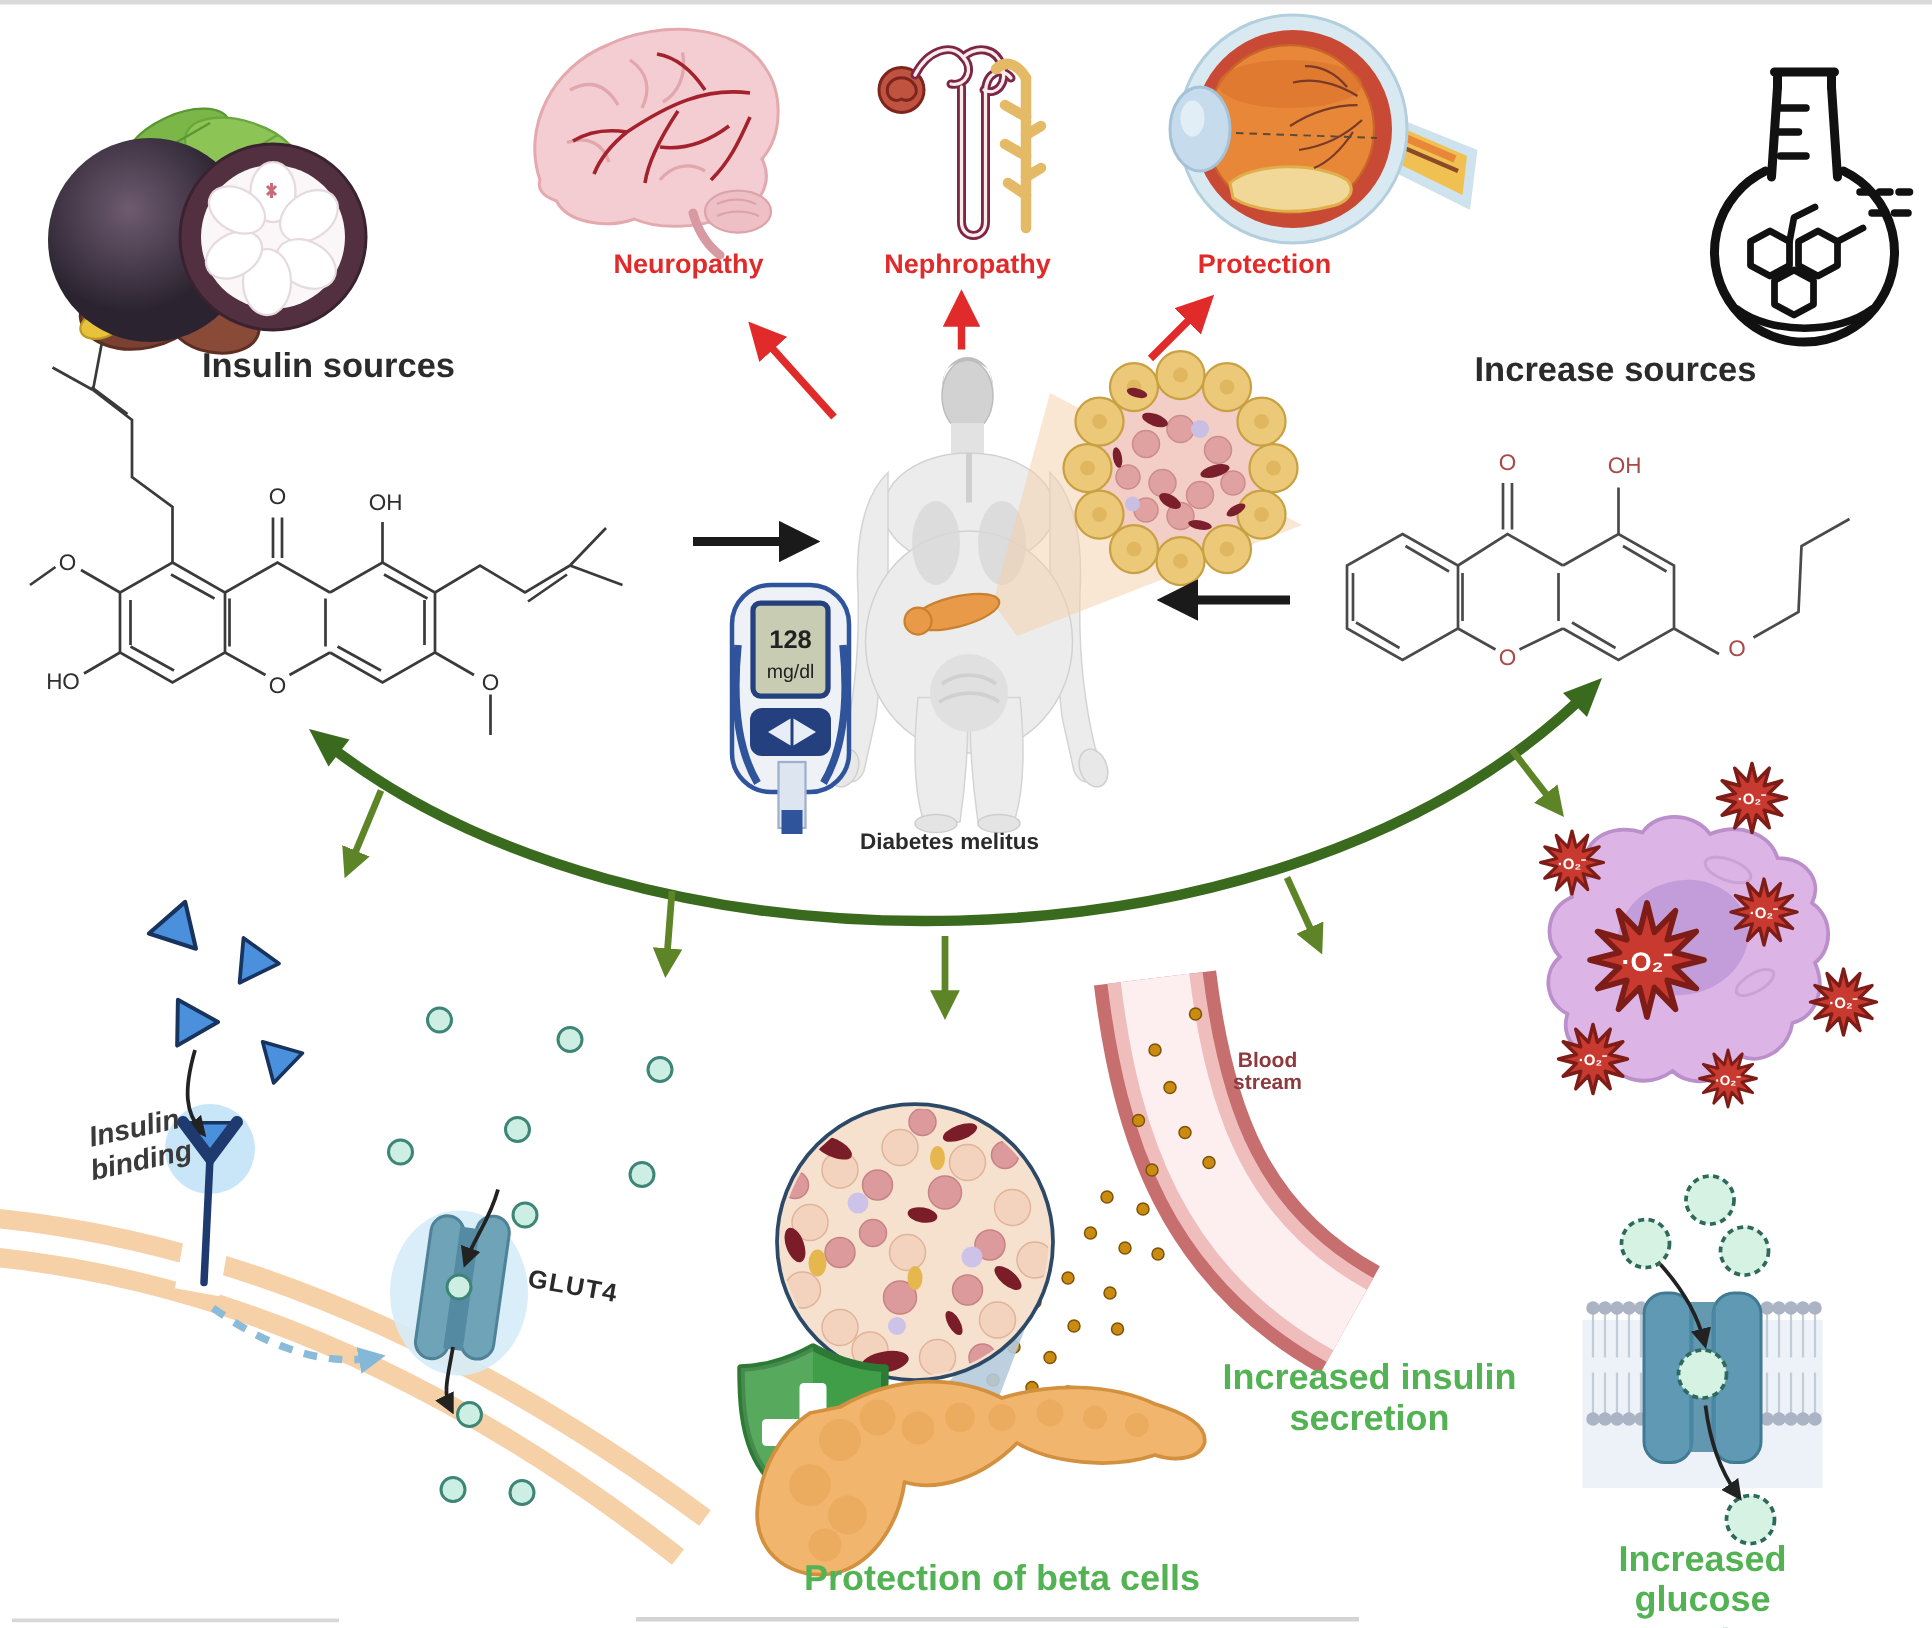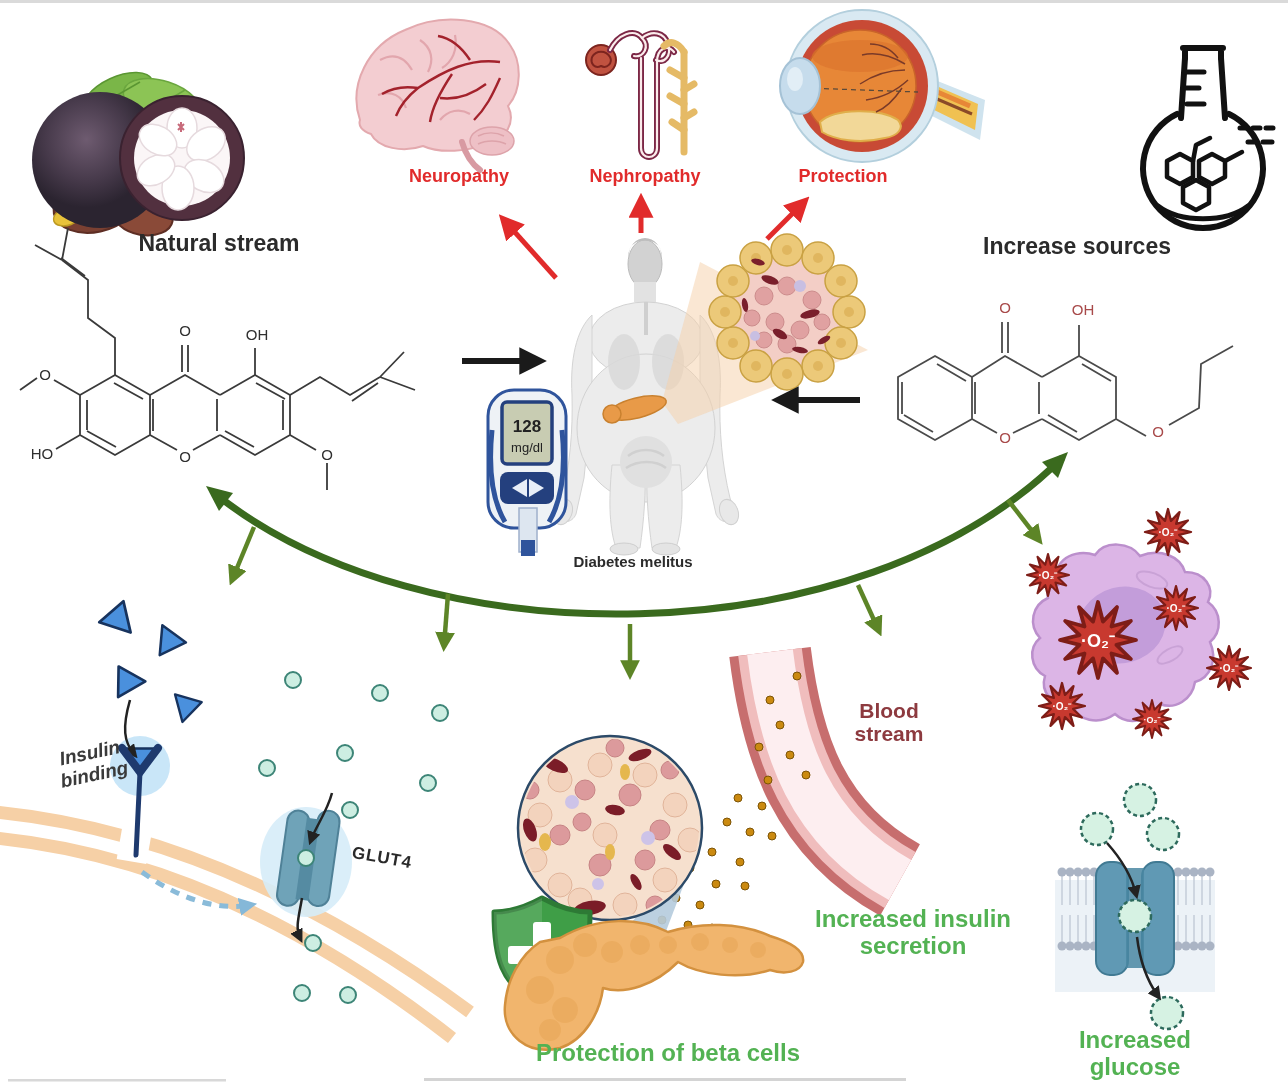--- a/index.html
+++ b/index.html
@@ -5,21 +5,21 @@
   html,body{margin:0;padding:0;background:#fff;}
   .stage{position:relative;width:1288px;height:1085px;background:#ffffff;overflow:hidden;
          font-family:"Liberation Sans", sans-serif;}
   .stage svg{position:absolute;left:0;top:0;}
   .lbl{position:absolute;transform:translateX(-50%);text-align:center;white-space:pre-line;
        font-weight:bold;line-height:1.14;}
   .src-lbl{font-size:23px;color:#2b2b2b;}
   .comp-lbl{font-size:18px;color:#e12b2b;}
   .cond-lbl{font-size:15px;color:#2b2b2b;}
   .green-cap{font-size:24px;color:#53b253;}
-  .maroon-cap{font-size:21px;color:#8d3a3f;line-height:1.1;margin-left:44px;}
+  .maroon-cap{font-size:14px;color:#8d3a3f;line-height:1.1;}
   .bind-lbl{font-size:19px;color:#3a3a3a;font-style:italic;font-weight:600;
             transform:translateX(-50%) rotate(-12deg);}
   .glut-lbl{font-size:17px;color:#2a2a2a;font-weight:600;
             transform:translateX(-50%) rotate(10deg);letter-spacing:1px;}
   text{font-family:"Liberation Sans", sans-serif;}
   .molN{font-size:15px;fill:#2f2f2f;font-weight:500;}
   .molS{font-size:15px;fill:#a84a4a;font-weight:500;}
   .rosT{fill:#ffffff;font-weight:bold;}
 </style>
 </head>
@@ -524,21 +524,21 @@
           <circle cx="1097" cy="829" r="16"></circle>
           <circle cx="1163" cy="834" r="16"></circle>
     <circle cx="1135" cy="916" r="16"></circle>
           <circle cx="1167" cy="1013" r="16"></circle>
   </g>
   <path d="M 1107,843 C 1124,862 1132,878 1136,894" stroke="#222" stroke-width="2.5" fill="none" marker-end="url(#mSm)"></path>
   <path d="M 1137,937 C 1140,962 1148,982 1158,996" stroke="#222" stroke-width="2.5" fill="none" marker-end="url(#mSm)"></path>
 </g>
 </svg>
 
-<div class="lbl src-lbl" style="left:219px;top:230px">Natural stream</div>
+<div class="lbl src-lbl" style="left:219px;top:230px">Insulin sources</div>
 <div class="lbl src-lbl" style="left:1077px;top:233px">Increase sources</div>
 <div class="lbl comp-lbl" style="left:459px;top:166px">Neuropathy</div>
 <div class="lbl comp-lbl" style="left:645px;top:166px">Nephropathy</div>
 <div class="lbl comp-lbl" style="left:843px;top:166px">Protection</div>
 <div class="lbl cond-lbl" style="left:633px;top:553px">Diabetes melitus</div>
 <div class="lbl bind-lbl" style="left:92px;top:742px">Insulin
 binding</div>
 <div class="lbl glut-lbl" style="left:382px;top:848px">GLUT4</div>
 <div class="lbl green-cap" style="left:668px;top:1039px">Protection of beta cells</div>
 <div class="lbl maroon-cap" style="left:845px;top:699px">Blood

